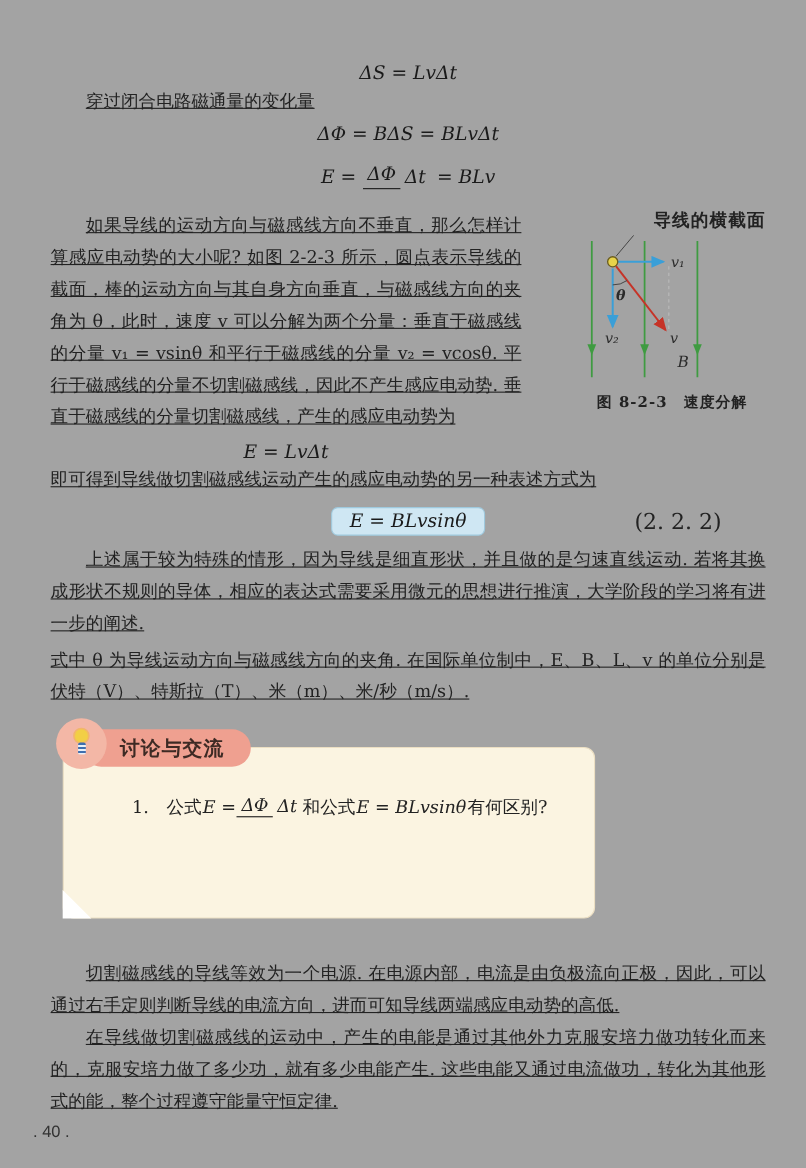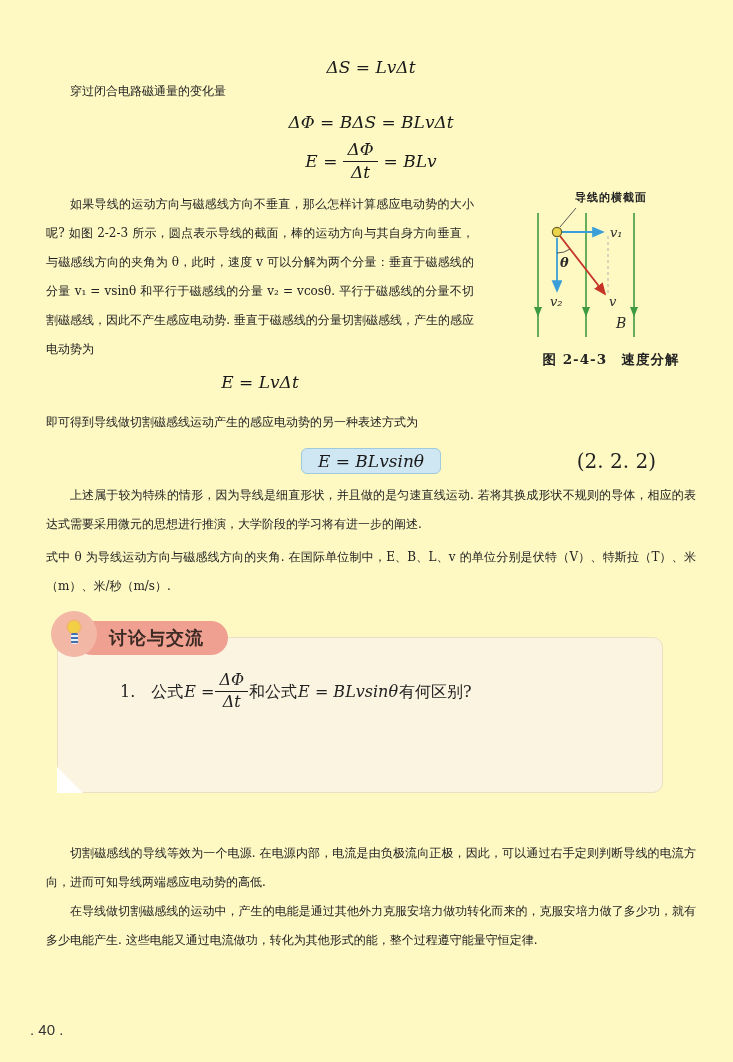--- a/index.html
+++ b/index.html
@@ -1,57 +1,57 @@
 <!DOCTYPE html>
 <html><head>
 <meta charset="utf-8">
 <style>
   html,body{margin:0;padding:0;background:#ffffff;}
   .page{
     position:relative;
     width:733px;height:1062px;
-    background:#fef9c3;
+    background:#a3a3a3;
     font-family:"DejaVu Serif","Liberation Serif",serif;
     color:#222;
     overflow:hidden;
   }
   .content{padding:55px 37px 0 46px;width:650px;}
-  .para{font-size:12px;line-height:29px;text-align:justify;margin:0;}
+  .para{font-size:16px;line-height:29px;text-align:justify;margin:0;text-decoration:underline;}
   .indent{text-indent:2em;}
   .formula{
     font-family:"DejaVu Serif","Liberation Serif",serif;
     font-style:italic;font-size:17px;color:#1a1a1a;
     text-align:center;
   }
   .f1{margin-top:2px;}
   .f2{margin-top:6px;}
   .f3{margin-top:6px;display:flex;align-items:center;justify-content:center;gap:6px;height:46px;}
-  .frac{display:inline-flex;flex-direction:column;align-items:center;vertical-align:middle;line-height:1.15;}
+  .frac{display:inline-flex;flex-direction:row;align-items:center;vertical-align:middle;line-height:1.15;}
   .frac .num{display:block;border-bottom:1.2px solid #1a1a1a;padding:0 4px 1px;}
   .frac .den{display:block;padding:1px 4px 0;}
   .mid-row{display:flex;margin-top:6px;gap:44px;}
   .col-text{width:462px;}
   .col-fig{width:180px;margin-left:8px;}
   .f4{margin-top:8px;}
-  .fig-label{font-size:11px;font-weight:600;color:#222;text-align:center;letter-spacing:1px;}
+  .fig-label{font-size:16px;font-weight:600;color:#222;text-align:right;letter-spacing:1px;}
   .fig-caption{font-size:13.5px;font-weight:600;color:#222;text-align:center;margin-top:6px;letter-spacing:1px;}
   .fig-svg{display:block;margin:2px auto 0;}
   .eq-row{position:relative;margin-top:8px;height:32px;display:flex;align-items:center;justify-content:center;}
   .eq-highlight{
     display:inline-block;background:#cfe7f3;border:1px solid #9fc9dd;border-radius:6px;
     padding:2px 16px;font-style:italic;font-size:17px;color:#1a1a1a;
     font-family:"DejaVu Serif","Liberation Serif",serif;
   }
   .eq-number{position:absolute;right:40px;top:4px;font-style:normal;font-size:20px;color:#222;
     font-family:"DejaVu Serif","Liberation Serif",serif;}
-  .p4{margin-top:16px;}
+  .p4{margin-top:0;}
   .p5{margin-top:4px;}
   .p6{margin-top:4px;}
   
-  .disc-wrap{position:relative;margin:36px 0 0 11px;width:606px;}
+  .disc-wrap{position:relative;margin:36px 0 0 11px;width:484px;}
   .disc-panel{
     position:relative;background:#fbf4e1;border:1px solid #ecdfc3;border-radius:10px;
     padding:30px 30px 24px 28px;min-height:100px;
   }
   .disc-panel::after{ 
     content:"";position:absolute;left:-1px;bottom:-1px;width:0;height:0;
     border-left:26px solid #ffffff;border-top:26px solid transparent;
   }
   .disc-pill{
     position:absolute;left:18px;top:-16px;height:34px;z-index:3;
@@ -68,21 +68,21 @@
   .bulb .glass{position:absolute;top:0;left:2px;width:12px;height:12px;border-radius:50%;
     background:#f2cf45;box-shadow:0 0 0 1.5px rgba(240,180,60,.55);}
   .bulb .base{position:absolute;top:12px;left:4.5px;width:7px;height:11px;border-radius:2px;
     background:repeating-linear-gradient(to bottom,#3f6fae 0 2px,#e8f0f8 2px 4px);}
   .disc-q{font-size:16px;line-height:29px;text-align:justify;color:#222;
     padding-left:14px;text-indent:20px;margin:0;}
   .disc-q1{display:flex;align-items:center;gap:1px;padding-left:34px;text-indent:0;height:46px;}
   .disc-q1 .zh{font-style:normal;}
   .disc-q1 .var{font-style:italic;}
   .disc-q2{margin-top:10px;}
-  .p7{margin-top:46px;}
+  .p7{margin-top:35px;}
   .page-num{position:absolute;left:30px;bottom:24px;font-size:15px;color:#333;
     font-family:Liberation Sans, sans-serif;}
 </style>
 </head>
 <body>
 
 <div class="page">
   <div class="content">
 
     <div class="formula f1">ΔS = LvΔt</div>
@@ -143,21 +143,21 @@
           <path d="M 31 46 A 21 21 0 0 0 44 42" fill="none" stroke="#444" stroke-width="0.9"></path>
 
           <circle cx="31" cy="25" r="4.6" fill="#e8d34a" stroke="#6b5d20" stroke-width="1.2"></circle>
 
           <text x="84" y="30" font-family="DejaVu Serif, Liberation Serif, serif" font-style="italic" font-size="13" fill="#2a2a2a">v₁</text>
           <text x="24" y="99" font-family="DejaVu Serif, Liberation Serif, serif" font-style="italic" font-size="13" fill="#2a2a2a">v₂</text>
           <text x="83" y="99" font-family="DejaVu Serif, Liberation Serif, serif" font-style="italic" font-size="13" fill="#2a2a2a">v</text>
           <text x="34" y="60" font-family="DejaVu Serif, Liberation Serif, serif" font-style="italic" font-weight="bold" font-size="13" fill="#2a2a2a">θ</text>
           <text x="90" y="121" font-family="DejaVu Serif, Liberation Serif, serif" font-style="italic" font-size="14" fill="#2a2a2a">B</text>
         </svg>
-        <div class="fig-caption">图 2-4-3　速度分解</div>
+        <div class="fig-caption">图 8-2-3　速度分解</div>
       </div>
     </div>
 
     <p class="para p4">即可得到导线做切割磁感线运动产生的感应电动势的另一种表述方式为</p>
 
     <div class="eq-row">
       <span class="eq-highlight">E = BLvsinθ</span>
       <span class="eq-number">(2. 2. 2)</span>
     </div>
 

